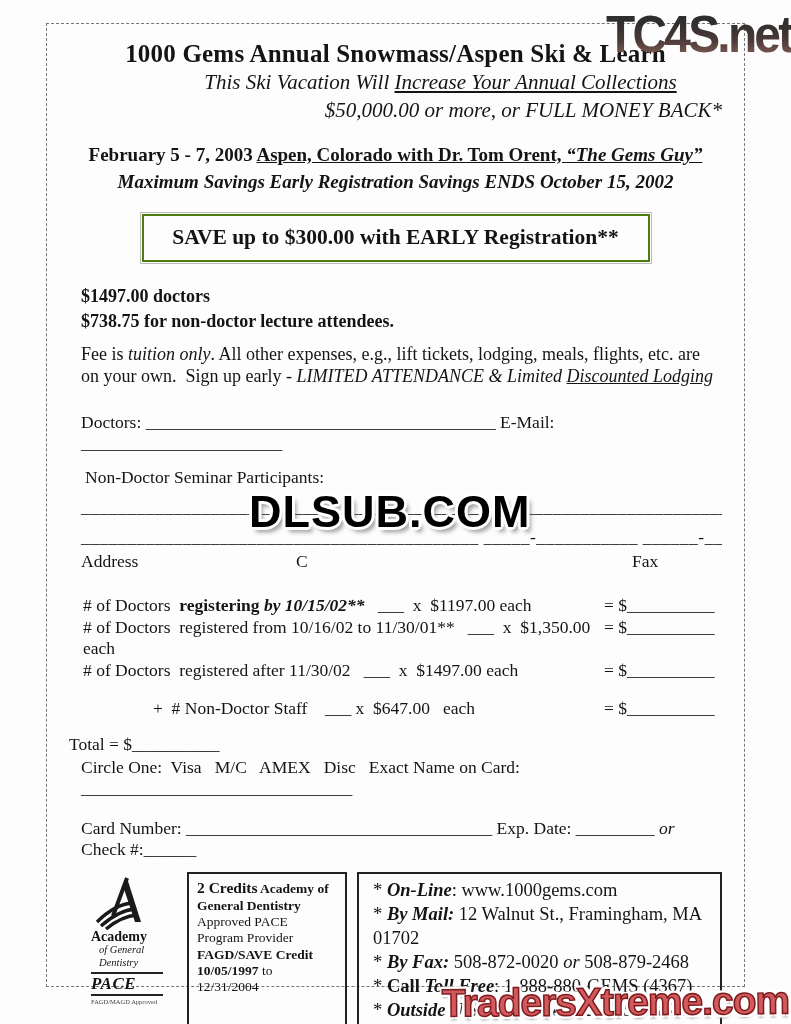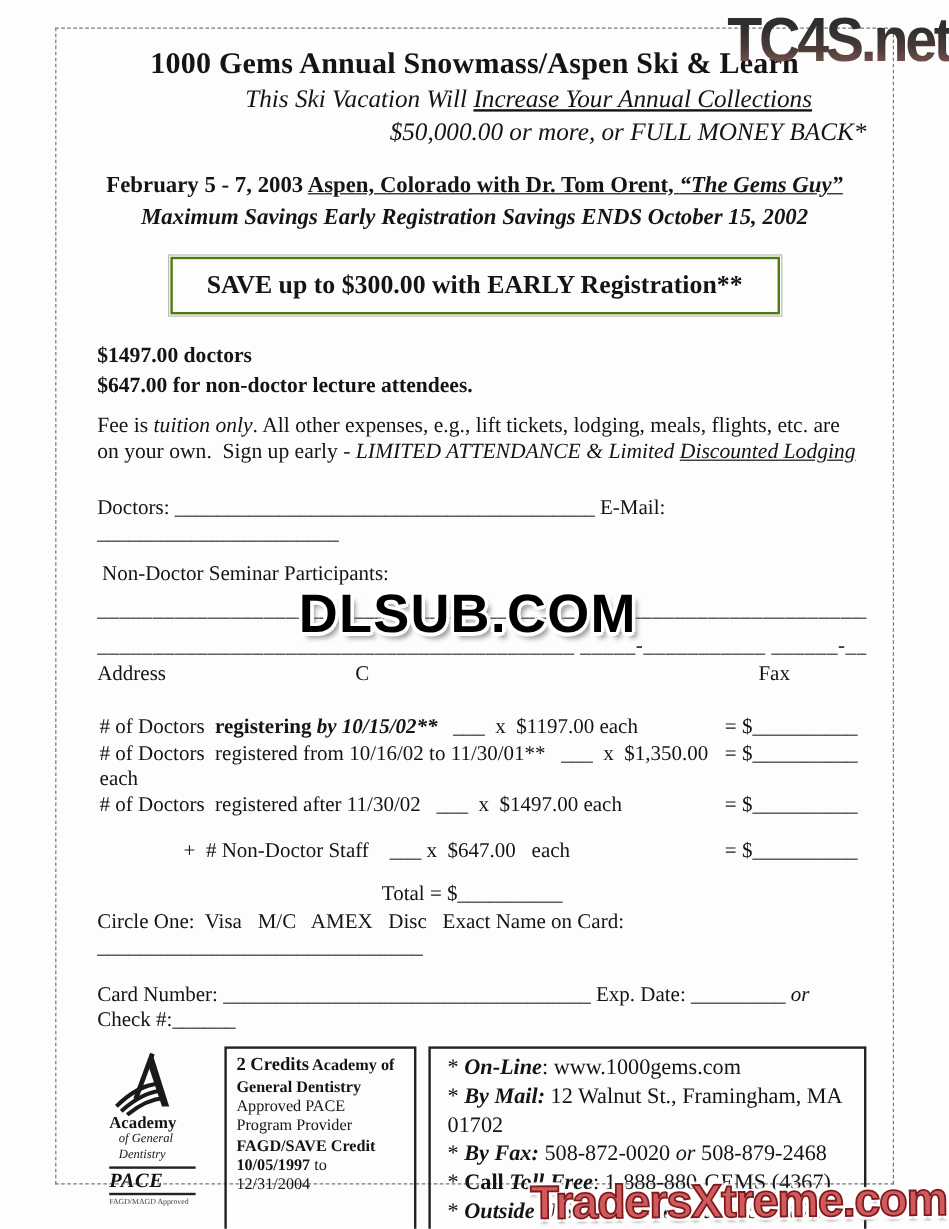--- a/index.html
+++ b/index.html
@@ -44,21 +44,21 @@
   .labelrow .city{flex:1;}
   .labelrow .fax{width:90px;}
 
   .regrow{display:flex;font-size:17.5px;margin-top:1px;padding-left:14px;}
   .regrow .left{flex:1;}
   .regrow .amt{width:118px;}
   .regrow.first{margin-top:23px;}
   .regrow.staff{margin-top:17px;}
   .regrow.staff .left{padding-left:70px;}
 
-  .totalline{font-size:17.5px;text-align:center;margin-top:15px;padding-right:4px;}
+  .totalline{font-size:17.5px;text-align:left;margin-top:15px;padding-right:4px;}
   .circleline{font-size:17.5px;margin-top:2px;padding-left:12px;}
   .cardline{font-size:17.5px;margin-top:19px;padding-left:12px;}
 
   .accred{display:flex;margin-top:12px;align-items:stretch;}
   .logo{width:112px;text-align:center;padding-top:4px;}
   .logo .glyph{height:54px;position:relative;}
   .logo .aname{font-size:14px;font-weight:bold;line-height:1;text-align:left;padding-left:22px;}
   .logo .asub{font-size:10.5px;font-style:italic;line-height:1.2;text-align:left;padding-left:30px;}
   .logo .pacewrap{margin:3px 0 0 22px;width:72px;border-top:2px solid #222;border-bottom:2px solid #222;text-align:left;}
   .logo .pace{font-size:17px;font-weight:bold;font-style:italic;line-height:1.15;letter-spacing:.5px;}
@@ -108,21 +108,21 @@
   <div class="title pre">1000 Gems Annual Snowmass/Aspen Ski &amp; Learn</div>
   <div class="subtitle1"><span class="pre">This Ski Vacation Will </span><span class="u pre">Increase Your Annual Collections</span></div>
   <div class="subtitle2 pre">$50,000.00 or more, or FULL MONEY BACK*</div>
 
   <div class="dateline"><span class="pre">February 5 - 7, 2003 </span><span class="u pre">Aspen, Colorado with Dr. Tom Orent, </span><span class="u i pre">“The Gems Guy”</span></div>
   <div class="savingsline pre">Maximum Savings Early Registration Savings ENDS October 15, 2002</div>
 
   <div class="savebox pre">SAVE up to $300.00 with EARLY Registration**</div>
 
   <div class="price1 pre">$1497.00 doctors</div>
-  <div class="price2 pre">$647.00 for non-doctor lecture attendees.</div>
+  <div class="price2 pre">$738.75 for non-doctor lecture attendees.</div>
 
   <div class="feepara"><span class="pre">Fee is </span><span class="i pre">tuition only</span><span class="pre">. All other expenses, e.g., lift tickets, lodging, meals, flights, etc. are on your own.  Sign up early - </span><span class="i pre">LIMITED ATTENDANCE &amp; Limited </span><span class="i u pre">Discounted Lodging</span></div>
 
   <div class="formline1"><span class="pre">Doctors: </span><span class="pre">________________________________________</span><span class="pre"> E-Mail: </span><span class="pre">_______________________</span></div>
 
   <div class="participants pre">Non-Doctor Seminar Participants:</div>
 
   <div class="blankline pre">______________________________________________________________________________</div>
   <div class="blankline pre">___________________________________________  _____-___________  ______-_________</div>
 

